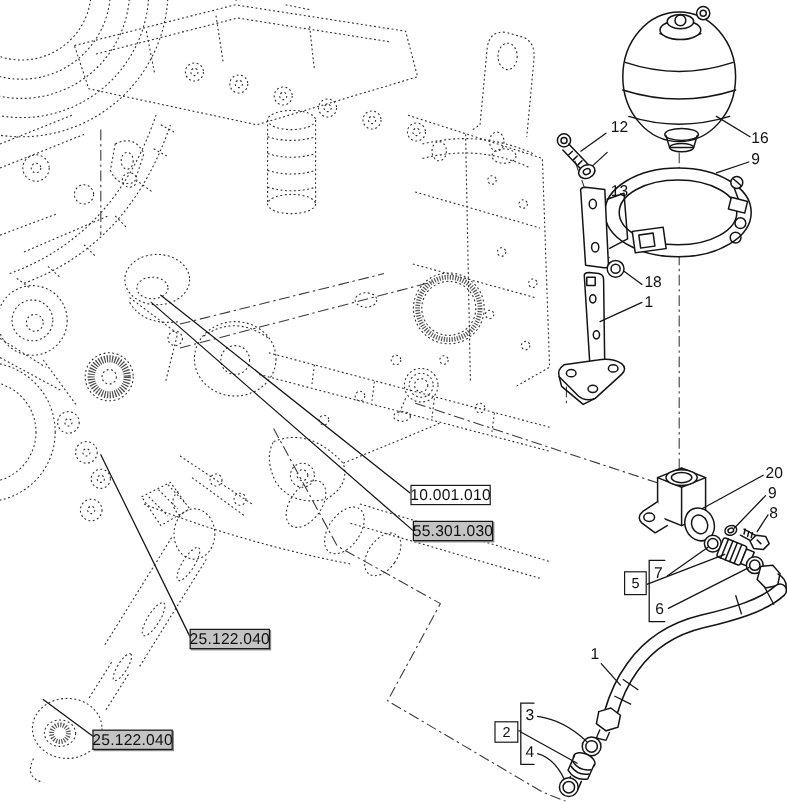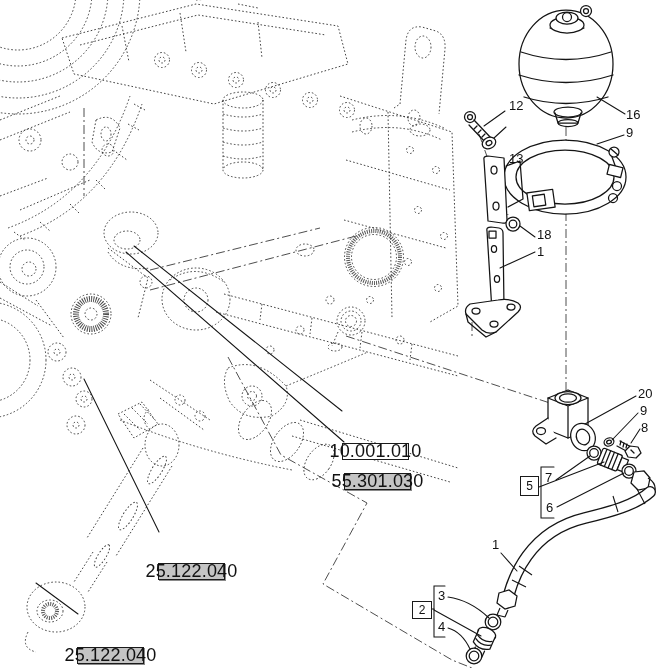--- a/index.html
+++ b/index.html
@@ -15,21 +15,21 @@
   .sol .wf{fill:#fff;}
   
   .lead > *{fill:none;stroke:#141414;stroke-width:1.05;stroke-linecap:round;}
   
   .dd > *{fill:none;stroke:#3a3a3a;stroke-width:.9;stroke-dasharray:9 3 2 3;}
   
   .num{position:absolute;font-size:13px;color:#111;line-height:13px;white-space:nowrap;}
   .nbox{position:absolute;border:1.3px solid #1a1a1a;background:#fff;color:#111;
         display:flex;align-items:center;justify-content:center;font-size:12px;}
   .refbox{position:absolute;border:1.3px solid #1a1a1a;display:flex;align-items:center;
-        justify-content:center;font-size:18px;letter-spacing:.2px;color:#111;height:15px;width:65px;margin-top:39px;}
+        justify-content:center;font-size:13px;letter-spacing:.2px;color:#111;height:15px;width:65px;}
   .ref-white{background:#ffffff;}
   .ref-gray{background:#c4c4c4;box-shadow:1px 1px 0 #8a8a8a;}
 </style>
 </head>
 <body>
 
 <div id="stage">
 <svg id="art" width="656" height="668" viewBox="0 0 656 668">
 
   <g class="dot">

